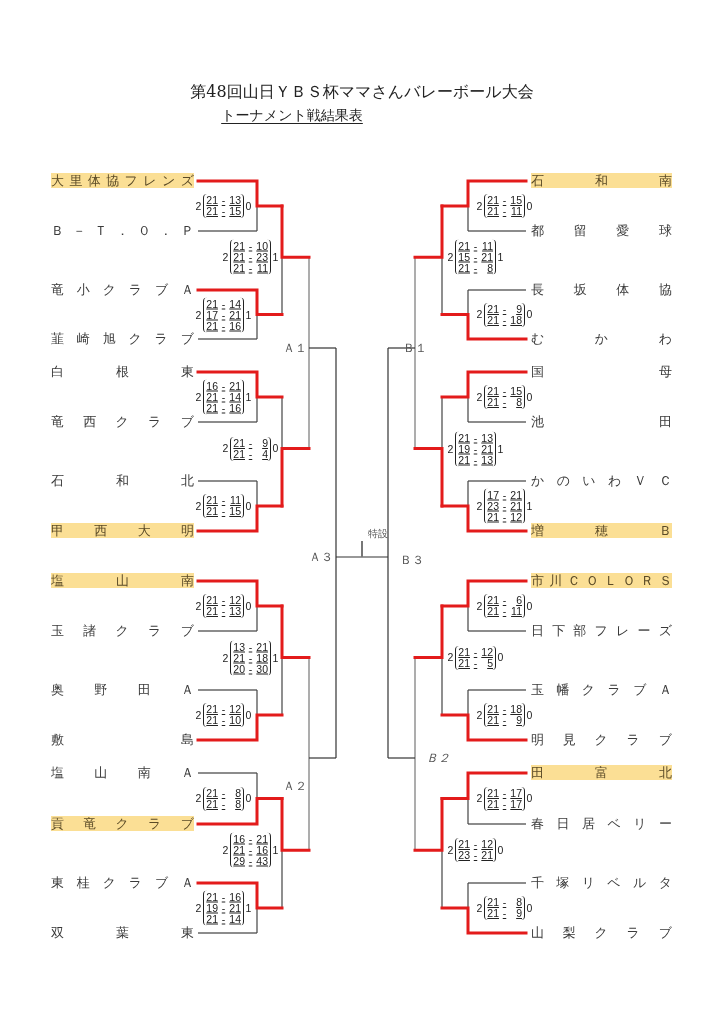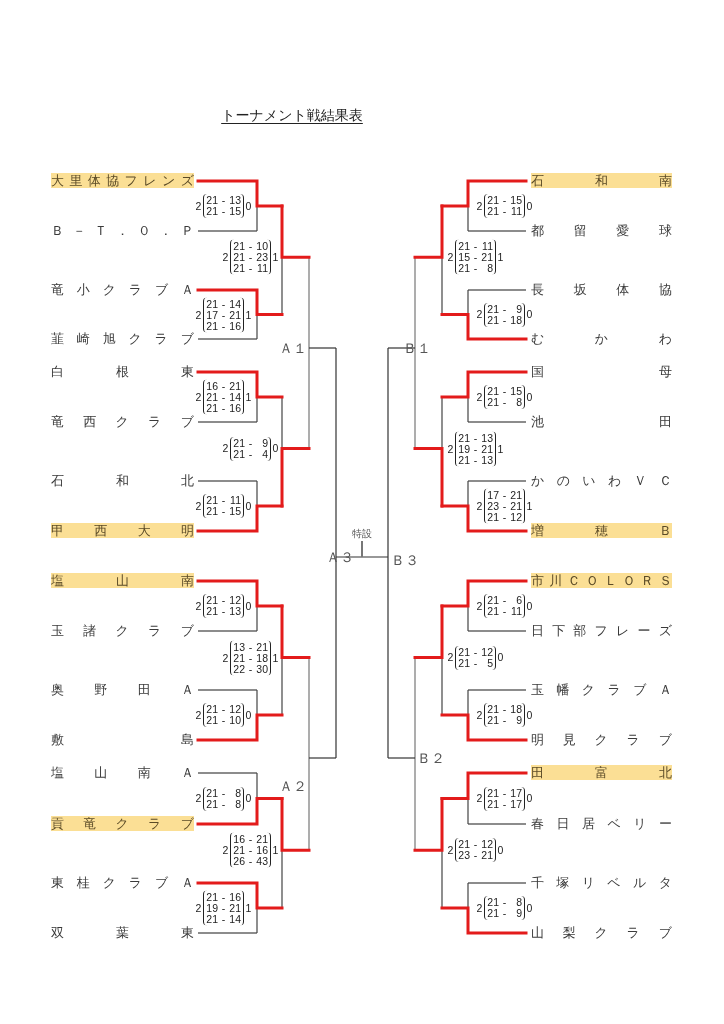--- a/index.html
+++ b/index.html
@@ -24,44 +24,45 @@
   }
   .team.hl { background: var(--hl); color: #5b4b27; }
   .score {
     position: absolute; display: flex; align-items: center; white-space: nowrap;
     font-family: "Liberation Sans", sans-serif; font-size: 10.5px; line-height: 11px;
     color: #222; transform: translateY(-50%);
   }
   .score .num { display: inline-block; width: 7px; text-align: center; }
   .sets {
     display: inline-block; border-left: 1px solid #222; border-right: 1px solid #222;
-    border-radius: 4px; padding: 1px 2px; margin: 0 1px;
+    border-radius: 4px; padding: 1px 2px; margin: 0 1px; text-decoration: underline;
   }
   .set { display: flex; }
   .set .a, .set .b { width: 12px; text-align: right; }
   .set .d { width: 11px; text-align: center; }
   .lbl {
-    position: absolute; font-size: 14px; line-height: 10px; color: #555;
-    white-space: nowrap; transform: translateY(-50%);
+    position: absolute; font-size: 12px; line-height: 10px; color: #555;
+    white-space: nowrap; transform: translateY(-50%); margin-left: 9px;
   }
   .center-lbl {
     position: absolute; font-size: 10px; line-height: 12px; color: #555;
     white-space: nowrap; transform: translate(-50%, -50%);
   }
   .ln-red { stroke: var(--red); stroke-width: 3; fill: none; stroke-linecap: square; stroke-linejoin: miter; }
   .ln-leaf { stroke: #666; stroke-width: 1.3; }
   .ln-dark { stroke: #444; stroke-width: 1.2; }
   .ln-semi { stroke: #999; stroke-width: 1.6; }
   .ln-center { stroke: #333; stroke-width: 1.2; }
   .ln-tick { stroke: #777; stroke-width: 2; }
 </style>
 </head>
 <body>
 
 <div id="page" style="--red: #e31b1b; --hl: #fbdf95;">
+  <div class="title">第48回山日ＹＢＳ杯ママさんバレーボール大会</div>
   <div class="subtitle"><span>トーナメント戦結果表</span></div>
   <svg id="lines" xmlns="http://www.w3.org/2000/svg">
     <g id="g-dark">
         <line x1="198" y1="231" x2="257" y2="231" class="ln-leaf"></line>
         <line x1="257" y1="181" x2="257" y2="231" class="ln-dark"></line>
         <line x1="198" y1="339" x2="257" y2="339" class="ln-leaf"></line>
         <line x1="257" y1="290" x2="257" y2="339" class="ln-dark"></line>
         <line x1="282" y1="206" x2="282" y2="314.5" class="ln-dark"></line>
         <line x1="198" y1="422" x2="257" y2="422" class="ln-leaf"></line>
         <line x1="257" y1="372" x2="257" y2="422" class="ln-dark"></line>
@@ -131,21 +132,21 @@
         <polyline points="526,531 468,531 468,506 442,506" class="ln-red"></polyline>
         <polyline points="442,506 442,448.5 415,448.5" class="ln-red"></polyline>
         <polyline points="526,581 468,581 468,606 442,606" class="ln-red"></polyline>
         <polyline points="526,740 468,740 468,715 442,715" class="ln-red"></polyline>
         <polyline points="442,606 442,657.5 415,657.5" class="ln-red"></polyline>
         <polyline points="526,773 468,773 468,798.5 442,798.5" class="ln-red"></polyline>
         <polyline points="526,933 468,933 468,908 442,908" class="ln-red"></polyline>
         <polyline points="442,798.5 442,850.25 415,850.25" class="ln-red"></polyline>
       </g>
   </svg>
-  <div class="center-lbl" style="left:362px; top:534px;">特設</div>
+  <div class="center-lbl" style="left:378px; top:534px;">特設</div>
 <div class="team hl" style="left: 51px; width: 143px; top: 173px;">
       <span>大</span>
       <span>里</span>
       <span>体</span>
       <span>協</span>
       <span>フ</span>
       <span>レ</span>
       <span>ン</span>
       <span>ズ</span>
     </div>
@@ -369,21 +370,21 @@
           <span class="a">13</span>
           <span class="d">-</span>
           <span class="b">21</span>
         </span>
         <span class="set">
           <span class="a">21</span>
           <span class="d">-</span>
           <span class="b">18</span>
         </span>
         <span class="set">
-          <span class="a">22</span>
+          <span class="a">20</span>
           <span class="d">-</span>
           <span class="b">30</span>
         </span>
       </span>
       <span class="num">1</span>
     </div>
     <div class="team" style="left: 51px; width: 143px; top: 765px;">
       <span>塩</span>
       <span>山</span>
       <span>南</span>
@@ -453,30 +454,30 @@
           <span class="a">16</span>
           <span class="d">-</span>
           <span class="b">21</span>
         </span>
         <span class="set">
           <span class="a">21</span>
           <span class="d">-</span>
           <span class="b">16</span>
         </span>
         <span class="set">
-          <span class="a">26</span>
+          <span class="a">29</span>
           <span class="d">-</span>
           <span class="b">43</span>
         </span>
       </span>
       <span class="num">1</span>
     </div>
     <div class="lbl" style="top: 348px; right: 417px;">Ａ１</div>
     <div class="lbl" style="top: 786px; right: 417px;">Ａ２</div>
-    <div class="lbl" style="top: 557px; right: 370px;">Ａ３</div>
+    <div class="lbl" style="top: 557px; right: 391px;">Ａ３</div>
     <div class="team hl" style="left: 531px; width: 141px; top: 173px;">
       <span>石</span>
       <span>和</span>
       <span>南</span>
     </div>
     <div class="team" style="left: 531px; width: 141px; top: 223px;">
       <span>都</span>
       <span>留</span>
       <span>愛</span>
       <span>球</span>
@@ -775,16 +776,16 @@
           <span class="b">12</span>
         </span>
         <span class="set">
           <span class="a">23</span>
           <span class="d">-</span>
           <span class="b">21</span>
         </span>
       </span>
       <span class="num">0</span>
     </div>
-    <div class="lbl" style="top: 348px; left: 403px;">Ｂ１</div>
-    <div class="lbl" style="top: 758px; left: 417px;">Ｂ２</div>
+    <div class="lbl" style="top: 348px; left: 394px;">Ｂ１</div>
+    <div class="lbl" style="top: 758px; left: 417px; font-style: italic;">Ｂ２</div>
     <div class="lbl" style="top: 560px; left: 391px;">Ｂ３</div>
   </div>
 
 </body></html>

